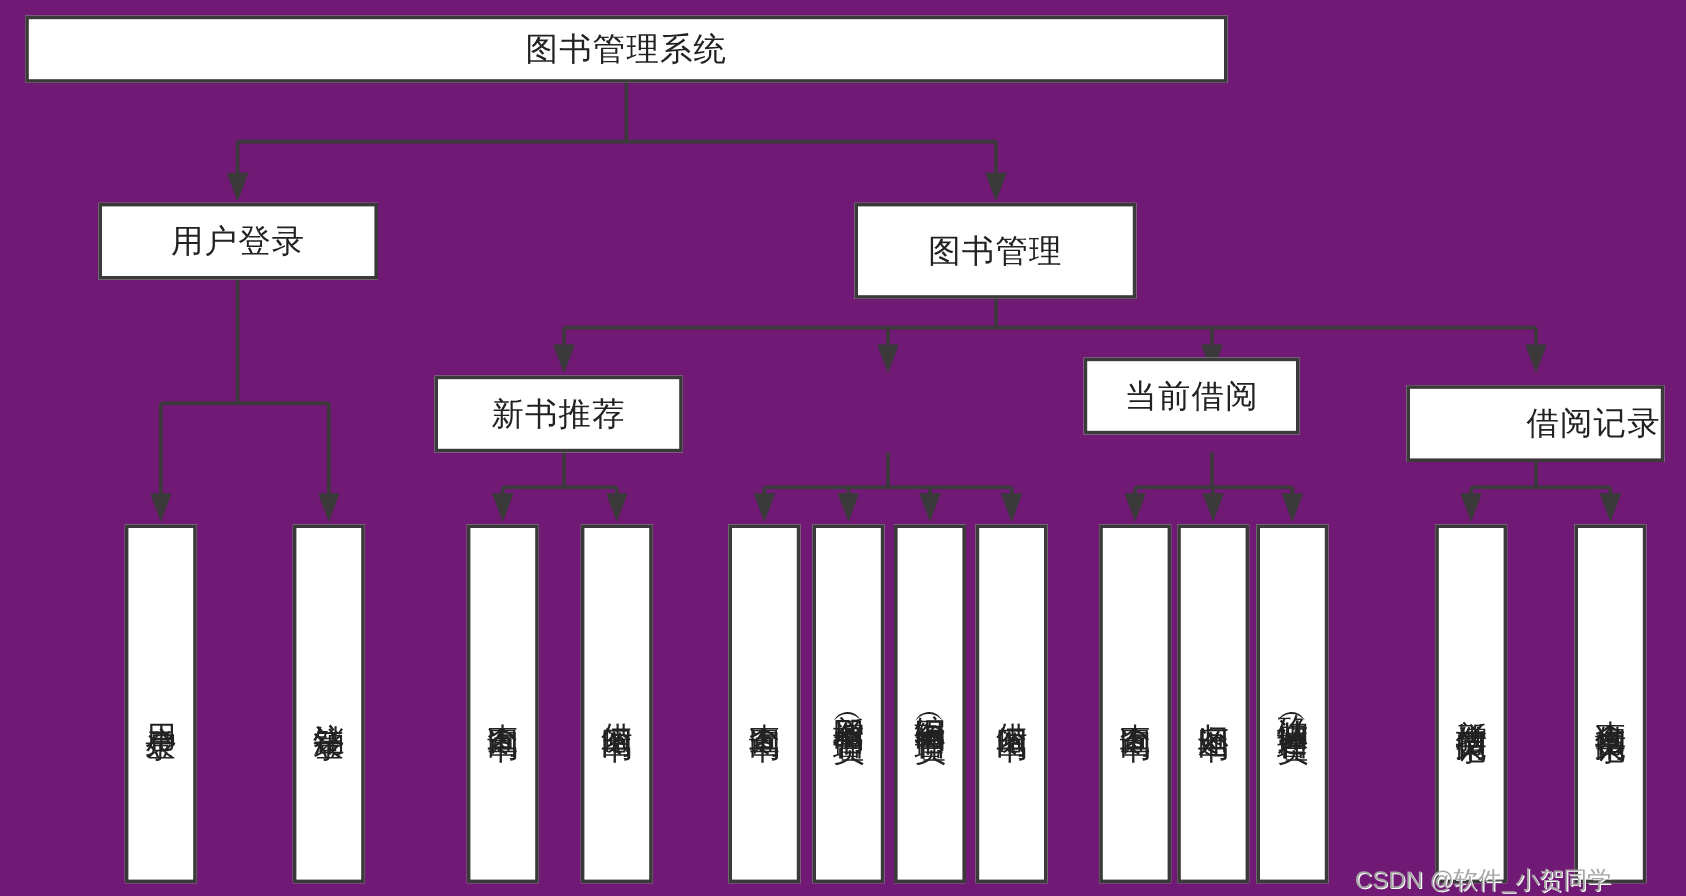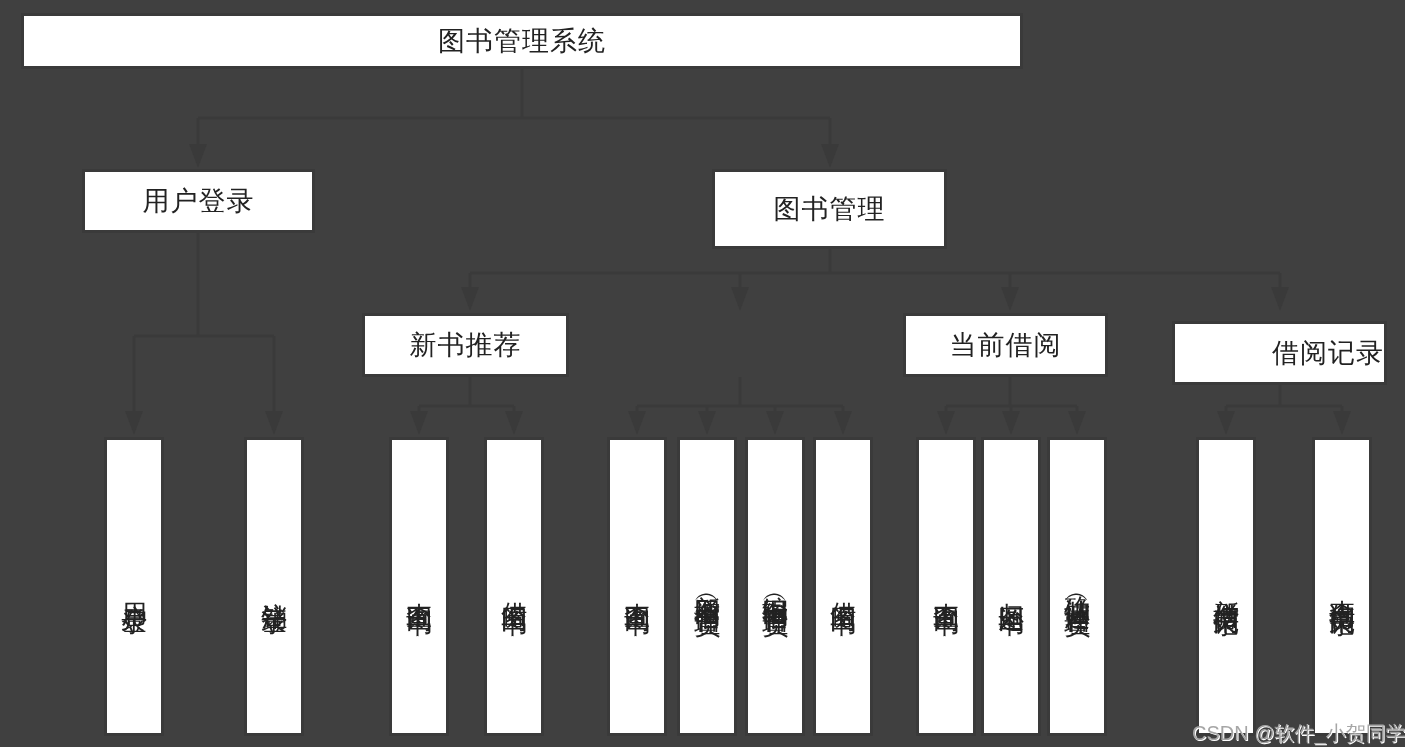--- a/index.html
+++ b/index.html
@@ -5,21 +5,21 @@
   html, body {
     margin: 0;
     padding: 0;
     background: #ffffff;
     font-family: "Liberation Sans", "DejaVu Sans", sans-serif;
   }
   #canvas {
     position: relative;
     width: 1405px;
     height: 747px;
-    background: #404040;
+    background: #701a75;
     overflow: hidden;
   }
   #connectors {
     position: absolute;
     left: 0;
     top: 0;
     width: 1405px;
     height: 747px;
   }
   #connectors path {
@@ -50,21 +50,21 @@
   .v-label {
     writing-mode: vertical-rl;
     text-orientation: mixed;
     font-size: 26px;
     line-height: 1.05;
     letter-spacing: 2.5px;
     white-space: nowrap;
   }
   .watermark {
     position: absolute;
-    left: 1192px;
+    left: 1129px;
     top: 720px;
     font-size: 20px;
     color: #a6a6a6;
     text-shadow: 1px 1px 0 #ffffff;
     white-space: nowrap;
   }
 </style>
 </head>
 <body>
 
@@ -127,21 +127,21 @@
   <div class="box" style="left:82px; top:169px; width:233px; height:64px;">
     <span class="h-label">用户登录</span>
   </div>
   <div class="box" style="left:712px; top:169px; width:235px; height:80px;">
     <span class="h-label">图书管理</span>
   </div>
 
   <div class="box" style="left:362px; top:313px; width:207px; height:64px;">
     <span class="h-label">新书推荐</span>
   </div>
-  <div class="box" style="left:903px; top:313px; width:205px; height:64px;">
+  <div class="box" style="left:903px; top:298px; width:180px; height:64px;">
     <span class="h-label">当前借阅</span>
   </div>
   <div class="box" style="left:1172px; top:321px; width:215px; height:64px;justify-content:flex-end;">
     <span class="h-label">借阅记录</span>
   </div>
 
   <div class="box" style="left:104px; top:437px; width:60px; height:299px;">
     <span class="v-label">用户登录</span>
   </div>
   <div class="box" style="left:244px; top:437px; width:60px; height:299px;">

